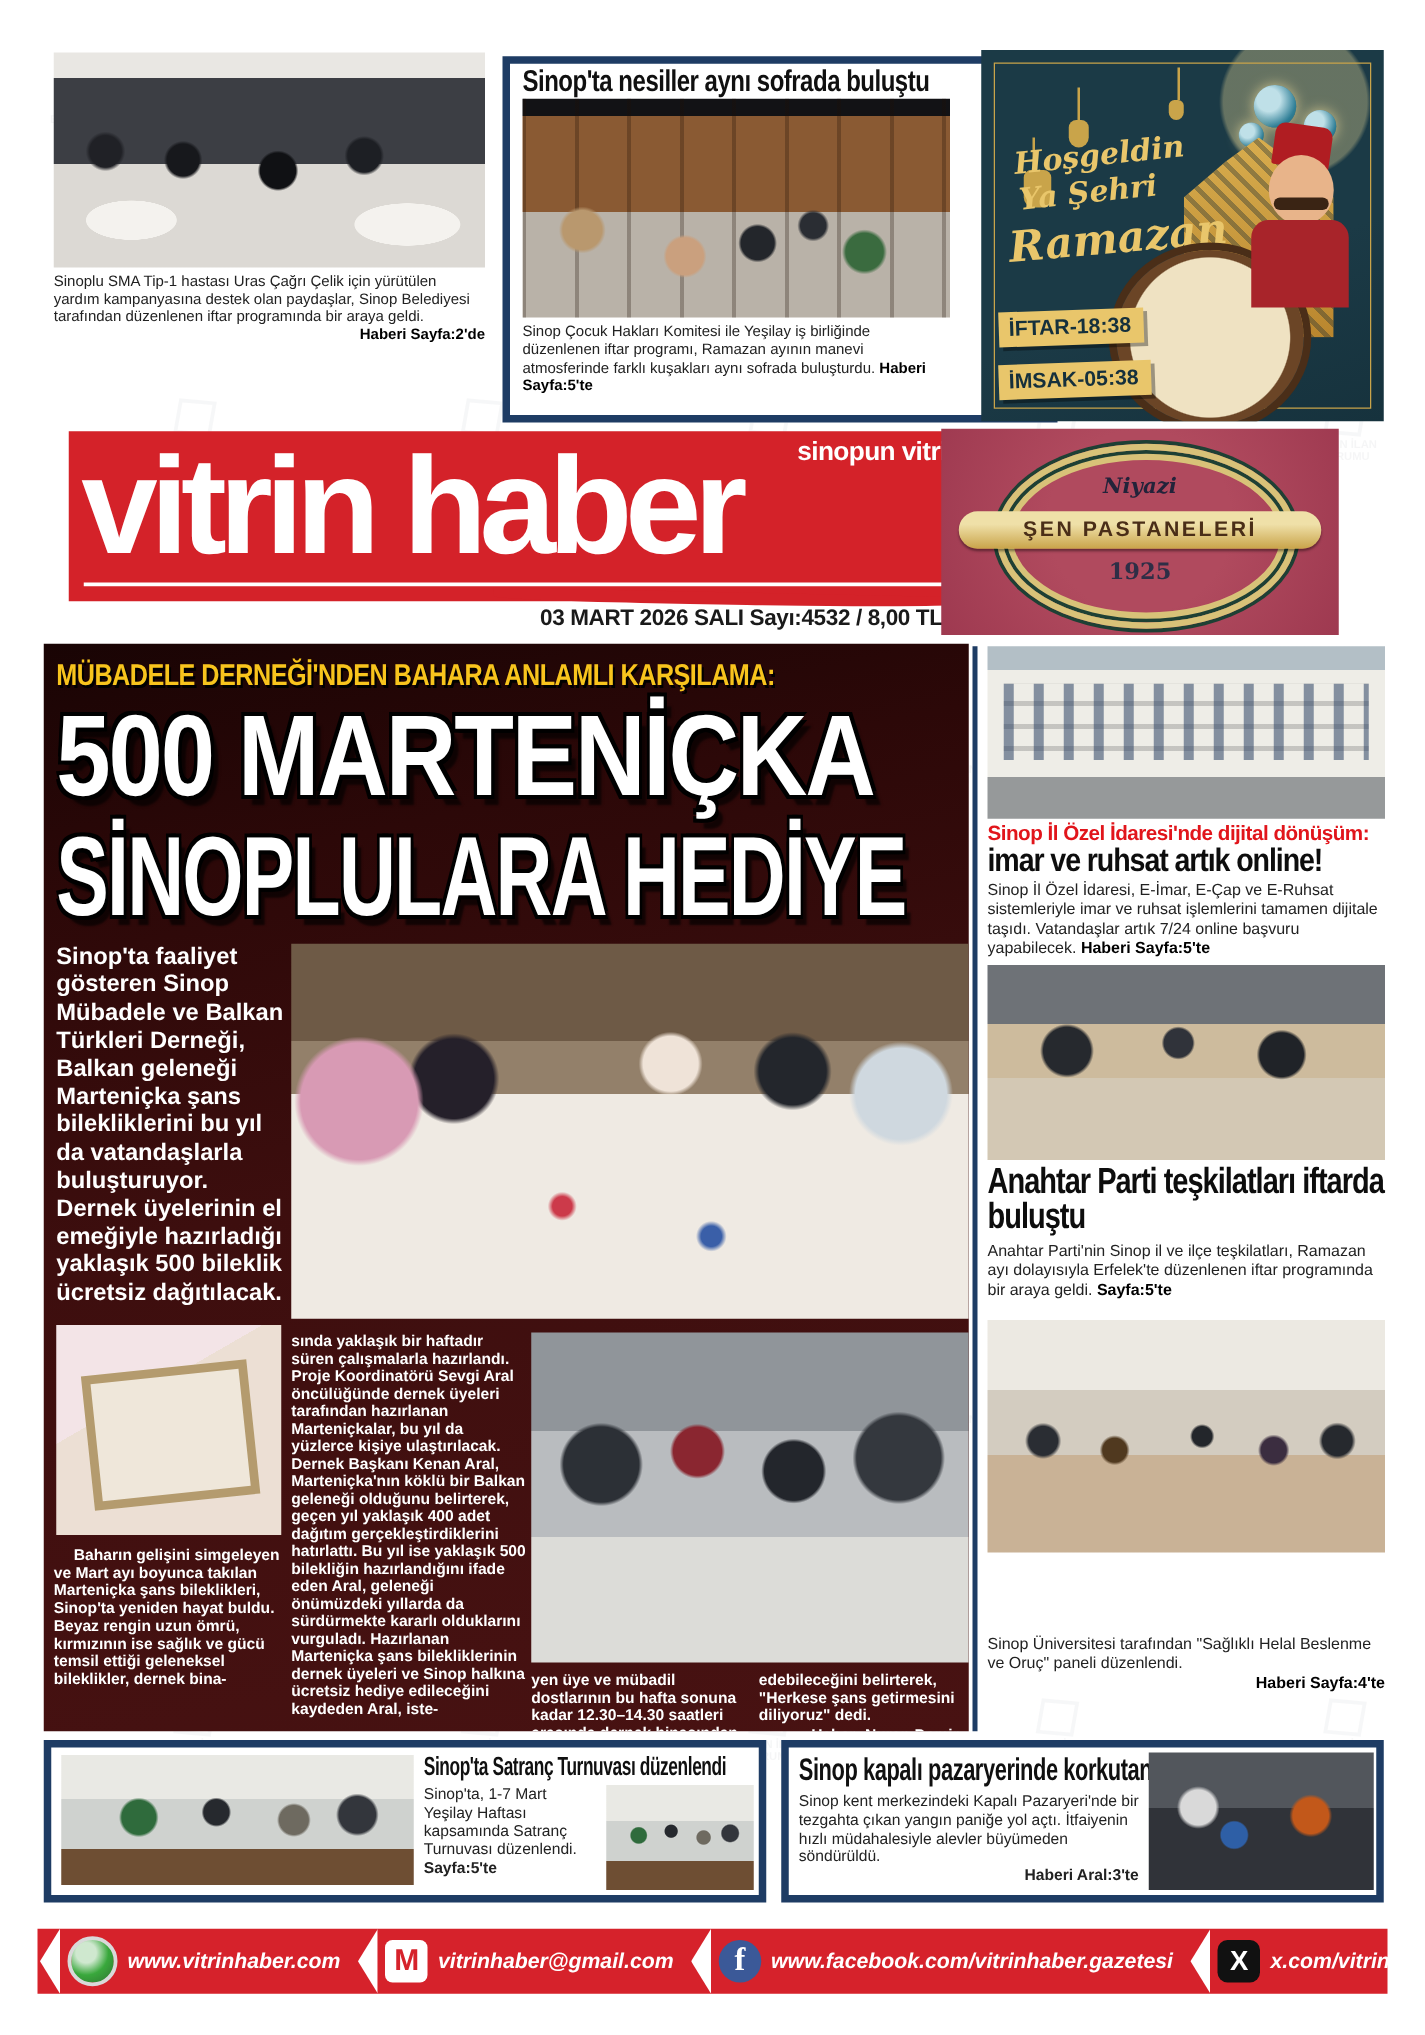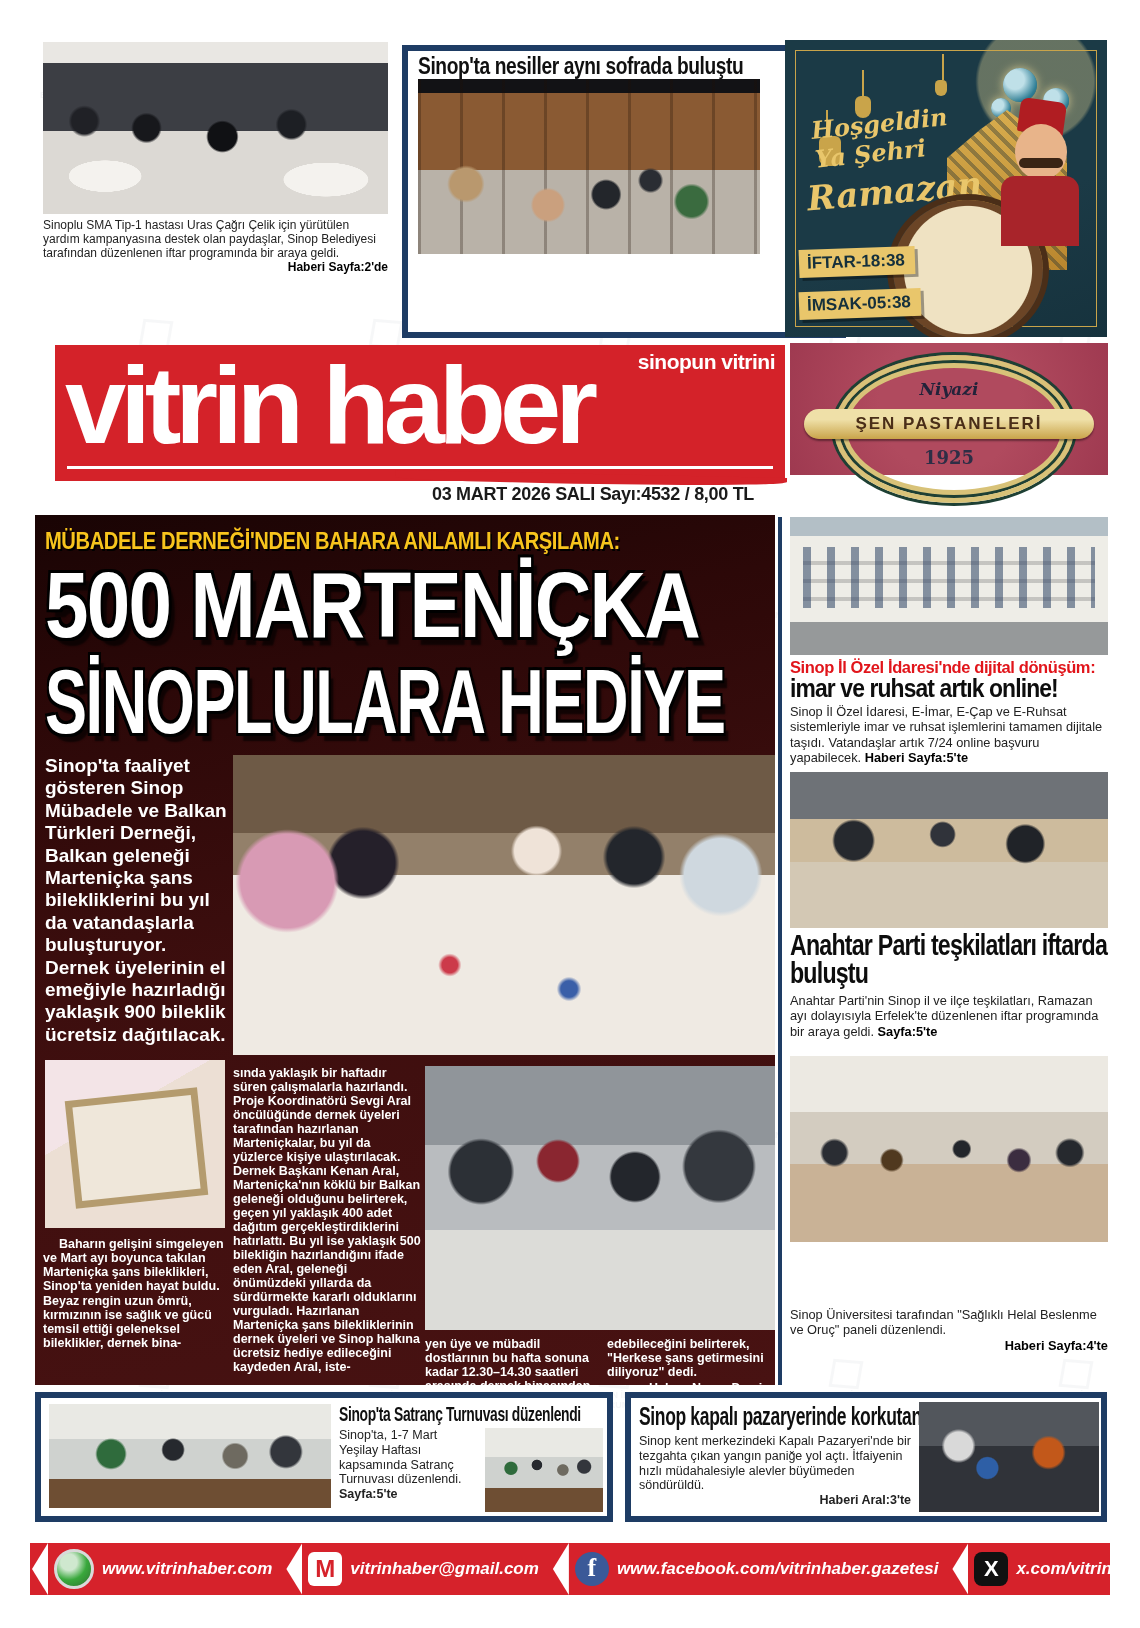--- a/index.html
+++ b/index.html
@@ -102,21 +102,21 @@
   #masthead{left:55px;top:345px;width:730px;height:136px;background:#d42229;}
   #mast-title{position:absolute;left:10px;top:10px;color:#fff;font-size:110px;font-weight:900;
     letter-spacing:-6px;line-height:.9;white-space:nowrap;}
   #mast-tag{position:absolute;right:10px;top:5px;color:#fff;font-size:21px;font-weight:900;letter-spacing:-.5px;}
   #mast-rule{position:absolute;left:12px;right:12px;bottom:12px;height:3px;background:#fff;}
   #mast-sub{left:72px;top:480px;font-family:"DejaVu Serif",serif;font-style:italic;font-weight:bold;
     font-size:28px;color:#c4161c;}
   #swoosh{left:395px;top:474px;width:392px;height:10px;background:#d42229;border-radius:0 0 60% 30%;transform:rotate(1.2deg);}
   #dateline{left:432px;top:484px;font-size:18px;font-weight:bold;color:#1a1a1a;letter-spacing:-.3px;}
   
-  #ad-sen{left:790px;top:343px;width:318px;height:132px;background:radial-gradient(circle at 50% 45%,#b04a5e 0 40%,#9e3950 100%);}
+  #ad-sen{left:753px;top:343px;width:318px;height:165px;background:radial-gradient(circle at 50% 45%,#b04a5e 0 40%,#9e3950 100%);}
   .oval{position:absolute;left:44px;top:12px;width:230px;height:138px;border-radius:50%;
     border:5px solid #d8c278;box-shadow:0 0 0 3px #1e4034, inset 0 0 0 3px #1e4034, inset 0 0 0 8px #d8c278;}
   .pin{position:absolute;left:14px;top:66px;width:290px;height:30px;border-radius:15px;
     background:linear-gradient(180deg,#efe0a8 0 35%,#c9a44a 100%);box-shadow:0 2px 2px rgba(0,0,0,.4);
     color:#4a2e18;font-weight:900;font-size:17px;text-align:center;line-height:30px;letter-spacing:2px;}
   .ad-niyazi{position:absolute;left:0;right:0;top:36px;text-align:center;color:#23233a;
     font-family:"DejaVu Serif",serif;font-style:italic;font-weight:bold;font-size:17px;}
   .ad-year{position:absolute;left:0;right:0;top:104px;text-align:center;color:#2e2e46;
     font-family:"DejaVu Serif",serif;font-weight:bold;font-size:18px;}
   
@@ -202,20 +202,24 @@
       <span>Sinoplu SMA Tip-1 hastası Uras Çağrı Çelik için yürütülen yardım kampanyasına destek olan paydaşlar, Sinop Belediyesi tarafından düzenlenen iftar programında bir araya geldi.</span>
       <b style="display:block;text-align:right;">Haberi Sayfa:2'de</b>
     </div>
   </div>
 
   <div class="navybox" style="left:402px;top:45px;width:444px;height:293px;padding:3px 10px;">
     <div class="h-black" style="font-size:24px;">
       <span class="cnd" style="transform:scaleX(.80);width:125%;">Sinop'ta nesiller aynı sofrada buluştu</span>
     </div>
     <div class="photo ph-hall" style="position:relative;width:342px;height:175px;margin-top:2px;"></div>
+    <div class="caption" style="margin-top:4px;width:342px;">
+      <span>Sinop Çocuk Hakları Komitesi ile Yeşilay iş birliğinde düzenlenen iftar programı, Ramazan ayının manevi atmosferinde farklı kuşakları aynı sofrada buluşturdu.</span>
+      <b>Haberi Sayfa:5'te</b>
+    </div>
   </div>
 
   <div class="abs" id="ramazan">
     <div class="frame"></div>
     <div class="lantern" style="left:34px;top:96px;width:22px;height:30px;"></div>
     <div class="lantern" style="left:70px;top:56px;"></div>
     <div class="lantern" style="left:150px;top:40px;width:12px;height:16px;"></div>
     <div class="orb" style="right:70px;top:28px;width:34px;height:34px;"></div>
     <div class="orb" style="right:38px;top:48px;width:26px;height:26px;"></div>
     <div class="orb" style="right:96px;top:58px;width:20px;height:20px;"></div>
@@ -250,21 +254,21 @@
   <div class="abs" id="main-block">
     <div id="kicker">
       <span class="cnd" style="transform:scaleX(.84);width:119%;">MÜBADELE DERNEĞİ'NDEN BAHARA ANLAMLI KARŞILAMA:</span>
     </div>
     <div class="mainhead" id="mh1">
       <span class="cnd" style="transform:scaleX(.85);">500 MARTENİÇKA</span>
     </div>
     <div class="mainhead" id="mh2">
       <span class="cnd" style="transform:scaleX(.70);">SİNOPLULARA HEDİYE</span>
     </div>
-    <div class="wtxt" id="intro">Sinop'ta faaliyet gösteren Sinop Mübadele ve Balkan Türkleri Derneği, Balkan geleneği Marteniçka şans bilekliklerini bu yıl da vatandaşlarla buluşturuyor. Dernek üyelerinin el emeğiyle hazırladığı yaklaşık 900 bileklik ücretsiz dağıtılacak.</div>
+    <div class="wtxt" id="intro">Sinop'ta faaliyet gösteren Sinop Mübadele ve Balkan Türkleri Derneği, Balkan geleneği Marteniçka şans bilekliklerini bu yıl da vatandaşlarla buluşturuyor. Dernek üyelerinin el emeğiyle hazırladığı yaklaşık 500 bileklik ücretsiz dağıtılacak.</div>
     <div class="photo ph-crafts" style="left:198px;top:240px;width:542px;height:300px;"></div>
     <div class="photo ph-bracelets" style="left:10px;top:545px;width:180px;height:168px;"></div>
     <div class="wtxt" id="col-l2">Baharın gelişini simgeleyen ve Mart ayı boyunca takılan Marteniçka şans bileklikleri, Sinop'ta yeniden hayat buldu. Beyaz rengin uzun ömrü, kırmızının ise sağlık ve gücü temsil ettiği geleneksel bileklikler, dernek bina-</div>
     <div class="wtxt" id="col2">sında yaklaşık bir haftadır süren çalışmalarla hazırlandı. Proje Koordinatörü Sevgi Aral öncülüğünde dernek üyeleri tarafından hazırlanan Marteniçkalar, bu yıl da yüzlerce kişiye ulaştırılacak. Dernek Başkanı Kenan Aral, Marteniçka'nın köklü bir Balkan geleneği olduğunu belirterek, geçen yıl yaklaşık 400 adet dağıtım gerçekleştirdiklerini hatırlattı. Bu yıl ise yaklaşık 500 bilekliğin hazırlandığını ifade eden Aral, geleneği önümüzdeki yıllarda da sürdürmekte kararlı olduklarını vurguladı. Hazırlanan Marteniçka şans bilekliklerinin dernek üyeleri ve Sinop halkına ücretsiz hediye edileceğini kaydeden Aral, iste-</div>
     <div class="photo ph-handing" style="left:390px;top:551px;width:350px;height:264px;"></div>
     <div class="wtxt" id="col3">yen üye ve mübadil dostlarının bu hafta sonuna kadar 12.30–14.30 saatleri arasında dernek binasından bilekliklerini temin</div>
     <div class="wtxt" id="col4">
       <span>edebileceğini belirterek, "Herkese şans getirmesini diliyoruz" dedi.</span>
       <span id="byline">Haber: Nuran Demir</span>
     </div>

